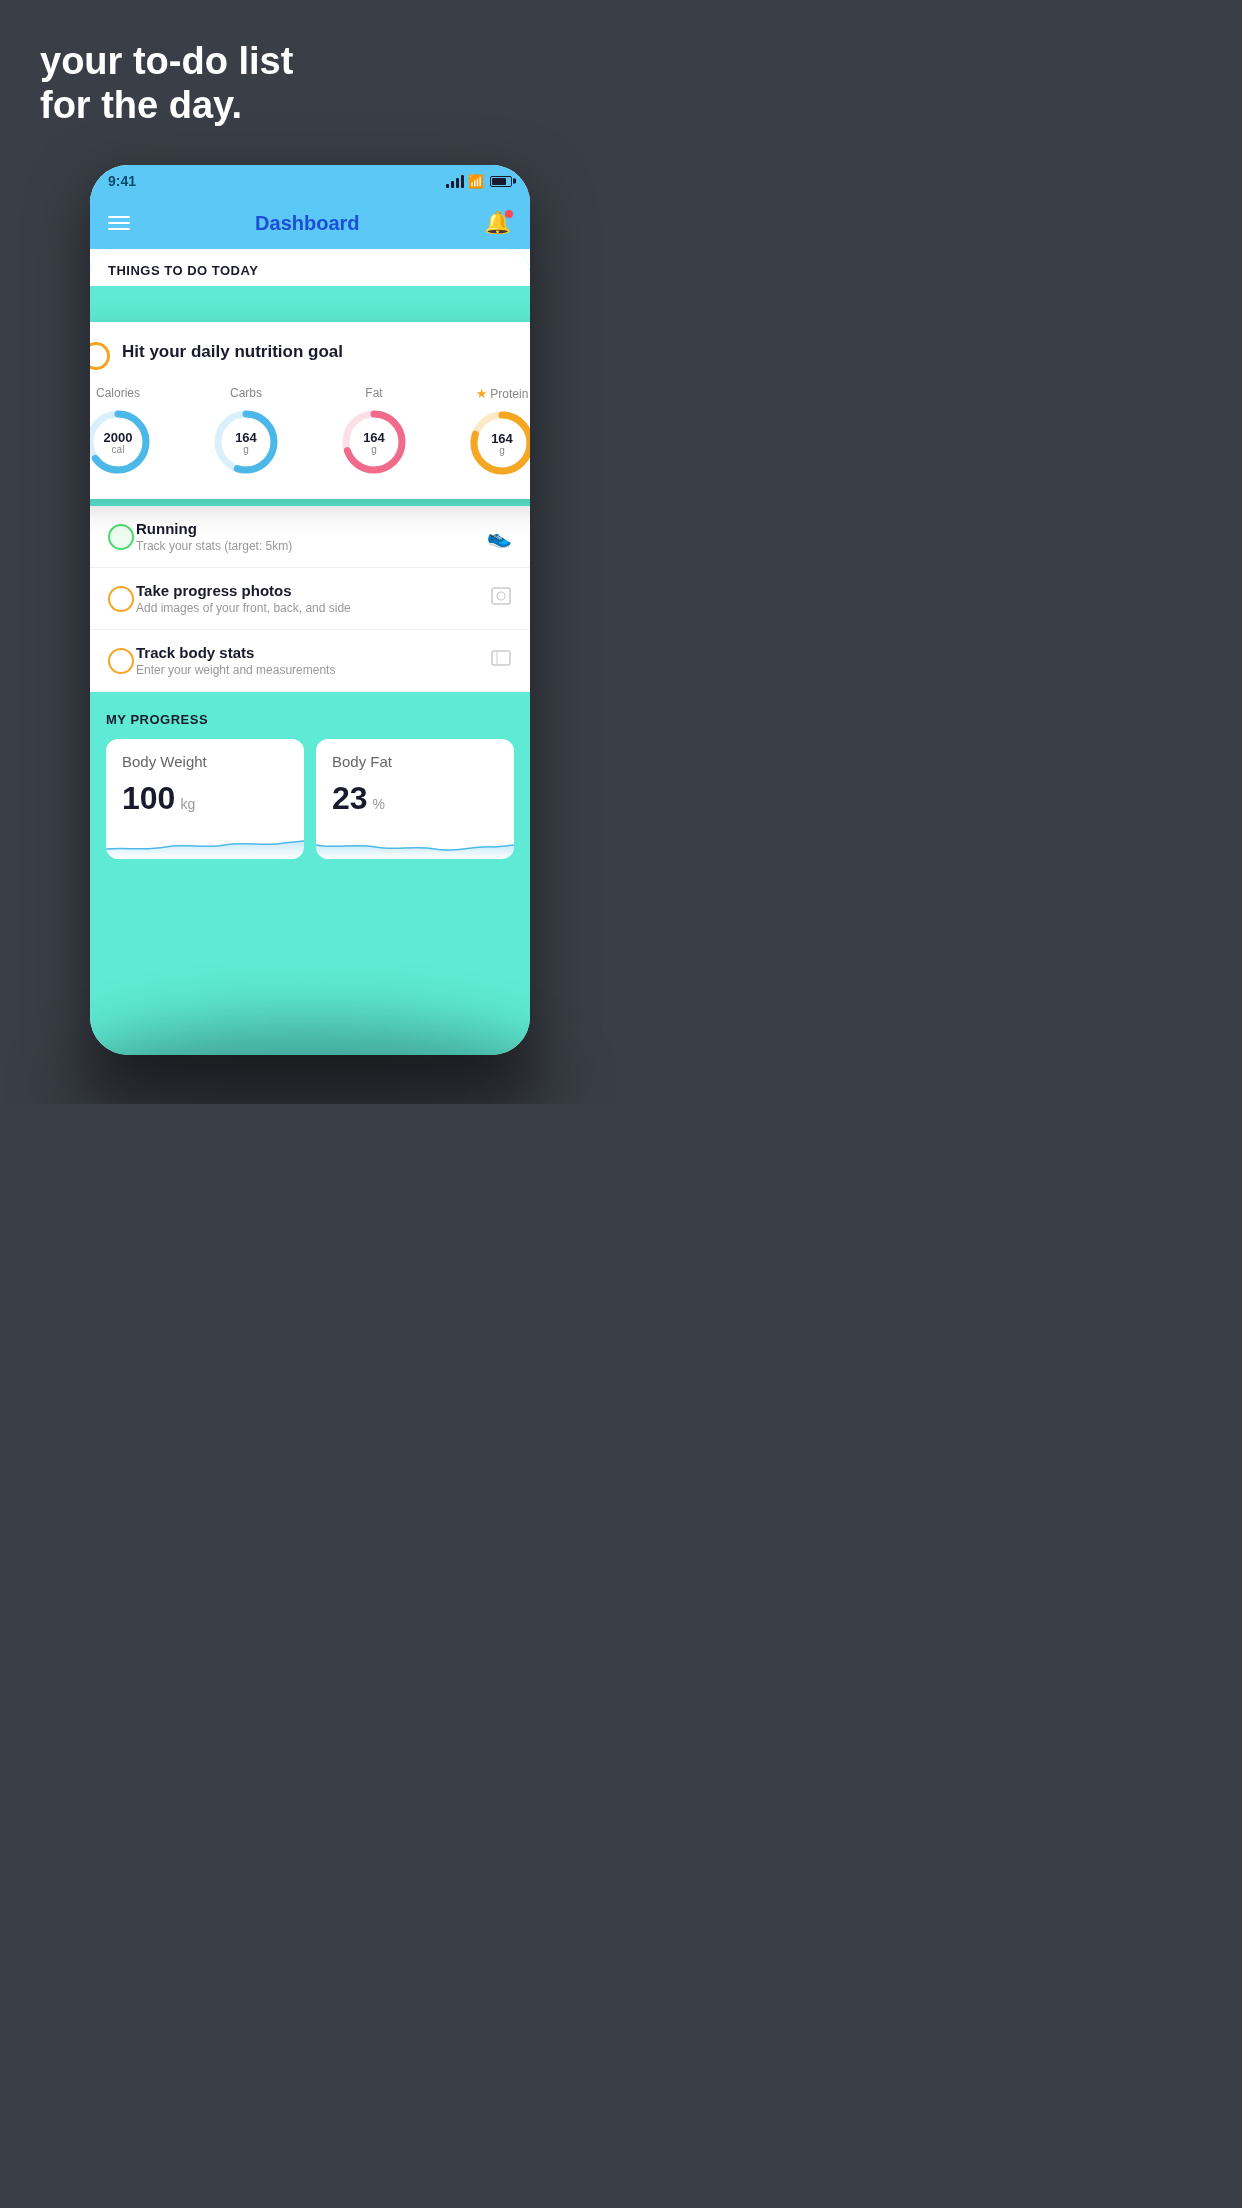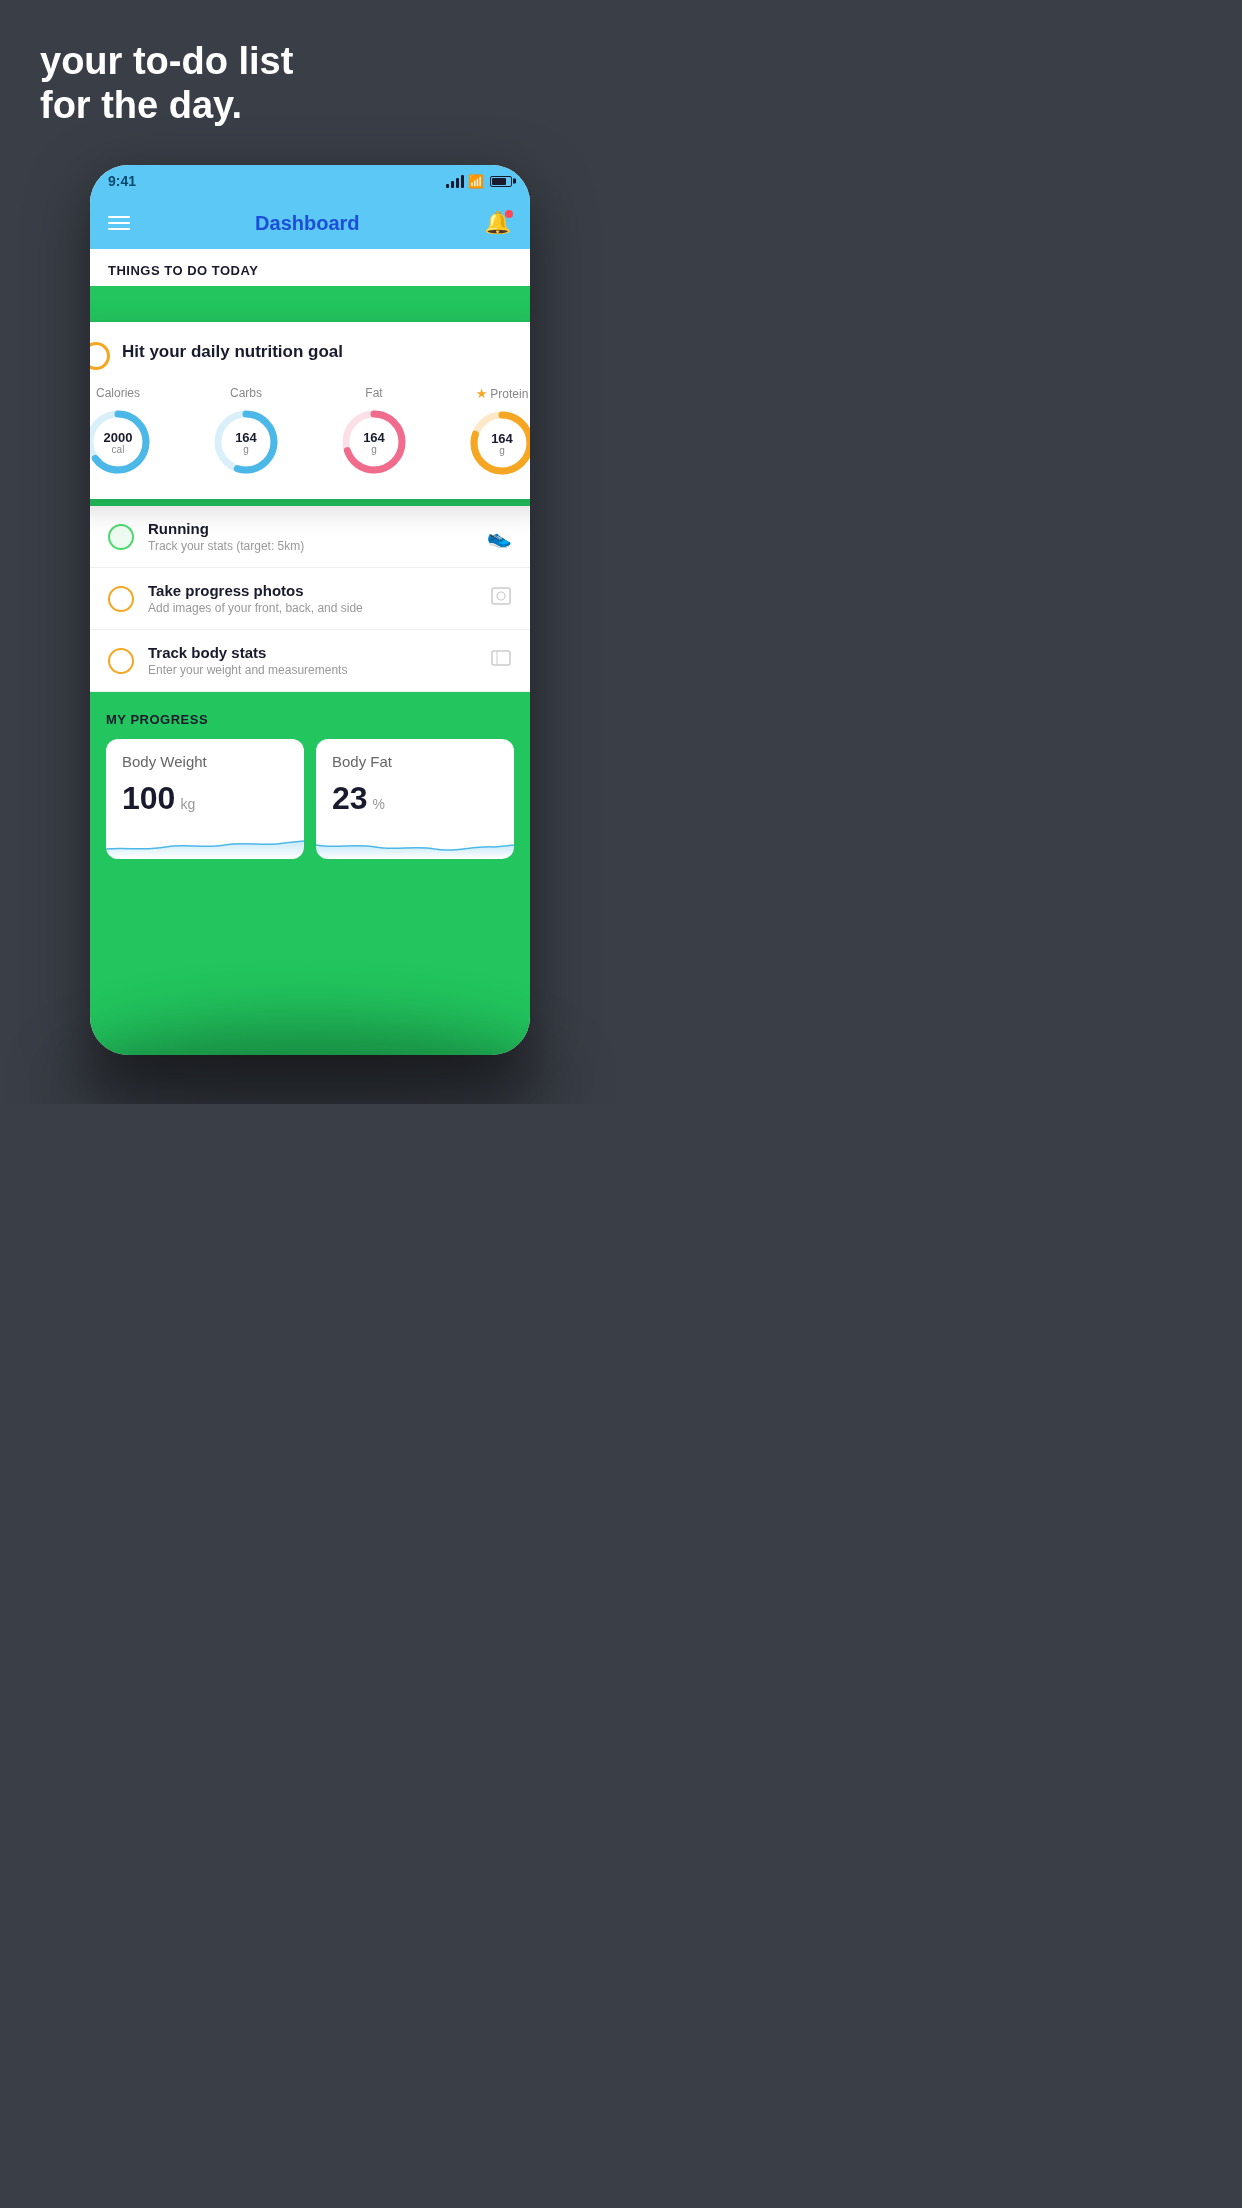--- a/index.html
+++ b/index.html
@@ -139,24 +139,25 @@
       top: 0px;
       right: -1px;
       width: 8px;
       height: 8px;
       background: #ff4757;
       border-radius: 50%;
     }
 
     
     .phone-content {
-      background: #22c55e;
+      background: #5eead4;
       height: calc(890px - 84px);
       overflow: hidden;
       position: relative;
+      border-radius: 24px;
     }
 
     
     .section-header {
       background: #ffffff;
       padding: 14px 18px 8px;
     }
     .section-title {
       font-size: 13px;
       font-weight: 800;
@@ -240,21 +241,21 @@
     
     .todo-list {
       background: #ffffff;
       margin-top: 220px;
     }
     .todo-item {
       display: flex;
       align-items: center;
       padding: 14px 18px;
       border-bottom: 1px solid #f0f0f0;
-      gap: 14px;
+      gap: 2px;
       position: relative;
     }
     .todo-circle {
       width: 26px;
       height: 26px;
       border-radius: 50%;
       border: 2.5px solid #ccc;
       flex-shrink: 0;
     }
     .todo-circle.green { border-color: #4cd96d; background: rgba(76,217,109,0.1); }

